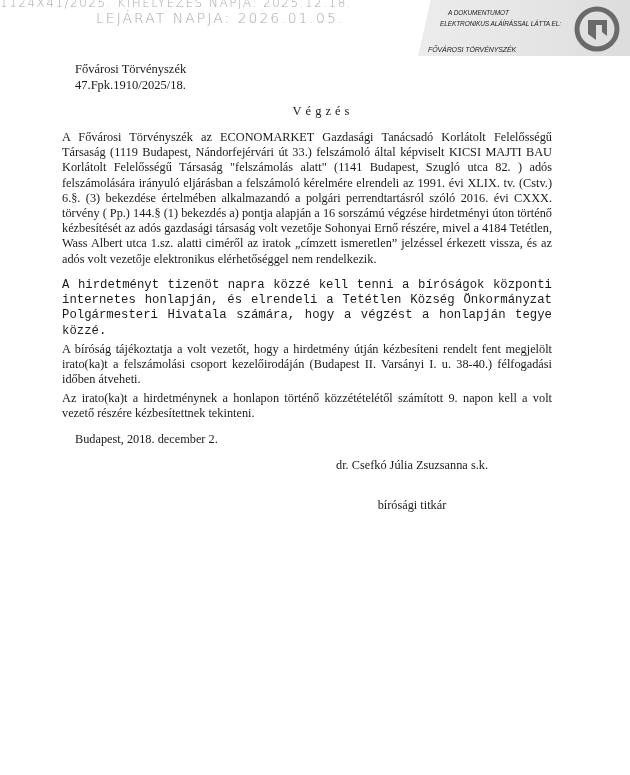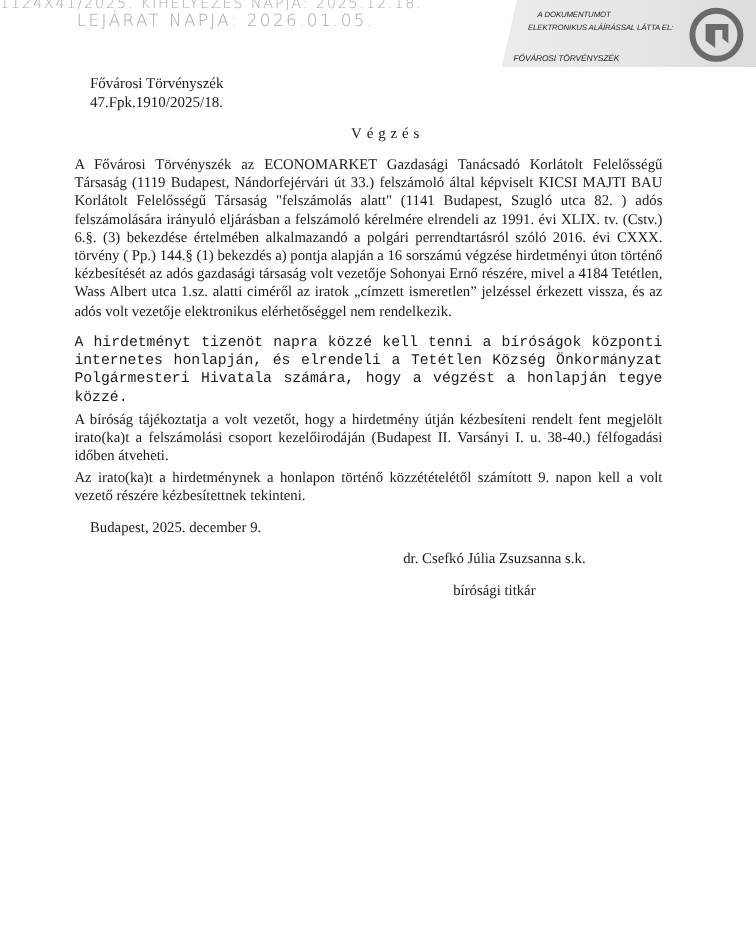--- a/index.html
+++ b/index.html
@@ -9,21 +9,21 @@
     .hand-note {
       position: absolute;
       font-family: "DejaVu Sans", sans-serif;
       color: #a8a8a8;
       font-size: 12px;
       letter-spacing: 1.5px;
       white-space: nowrap;
       font-weight: 300;
     }
     .hand-note.line1 { left: 0px; top: -4px; }
-    .hand-note.line2 { left: 64px; top: 10px; font-size: 14px; letter-spacing: 2px; }
+    .hand-note.line2 { left: 96px; top: 10px; font-size: 14px; letter-spacing: 2px; }
 
     .stamp {
       position: absolute;
       left: 418px; top: 0px;
       width: 212px; height: 56px;
       background: linear-gradient(90deg, #ececec 0%, #e4e4e4 60%, #dcdcdc 100%);
       clip-path: polygon(6% 0, 100% 0, 100% 100%, 0 100%);
       border-bottom-left-radius: 0;
     }
     .stamp-text {
@@ -67,21 +67,21 @@
       font-size: 12.3px;
       line-height: 15.2px;
       text-align: justify;
     }
     .p1 { top: 130px; }
     .p2 { top: 278px; font-family: Liberation Mono, monospace; }
     .p3 { top: 342px; }
     .p4 { top: 391px; }
     .date-line { position: absolute; left: 75px; top: 432px; font-size: 12.3px; }
     .signer-name { position: absolute; left: 332px; top: 458px; font-size: 12.3px; width: 160px; text-align: center; }
-    .signer-title { position: absolute; left: 332px; top: 485px; font-size: 12.3px; width: 160px; text-align: center; }
+    .signer-title { position: absolute; left: 332px; top: 498px; font-size: 12.3px; width: 160px; text-align: center; }
   </style>
 </head>
 <body>
 
 <div class="hand-note line1">1124X41/2025. KIHELYEZÉS NAPJA: 2025.12.18.</div>
 <div class="hand-note line2">LEJÁRAT NAPJA: 2026.01.05.</div>
 
 <div class="stamp"></div>
 <div class="stamp-text stamp-t1">A DOKUMENTUMOT</div>
 <div class="stamp-text stamp-t2">ELEKTRONIKUS ALÁÍRÁSSAL LÁTTA EL:</div>
@@ -94,16 +94,16 @@
 <div class="court-name">Fővárosi Törvényszék</div>
 <div class="case-number">47.Fpk.1910/2025/18.</div>
 
 <div class="doc-title">Végzés</div>
 
 <p class="body p1">A Fővárosi Törvényszék az  ECONOMARKET Gazdasági Tanácsadó Korlátolt Felelősségű Társaság (1119 Budapest, Nándorfejérvári út 33.) felszámoló által képviselt KICSI MAJTI BAU Korlátolt Felelősségű Társaság "felszámolás alatt" (1141 Budapest, Szugló utca 82. ) adós felszámolására irányuló eljárásban a felszámoló kérelmére elrendeli az 1991. évi XLIX. tv. (Cstv.) 6.§. (3)  bekezdése értelmében alkalmazandó a polgári perrendtartásról szóló 2016. évi CXXX. törvény ( Pp.)  144.§ (1) bekezdés a) pontja alapján a 16 sorszámú végzése  hirdetményi úton történő kézbesítését az adós gazdasági társaság volt vezetője Sohonyai Ernő részére, mivel a 4184 Tetétlen, Wass Albert utca 1.sz. alatti ciméről az iratok  „címzett ismeretlen” jelzéssel érkezett vissza, és az adós volt vezetője elektronikus elérhetőséggel nem rendelkezik.</p>
 <p class="body p2">A hirdetményt tizenöt napra közzé kell tenni a bíróságok központi internetes honlapján, és elrendeli a Tetétlen Község  Önkormányzat Polgármesteri Hivatala számára, hogy a végzést a honlapján tegye közzé.</p>
 <p class="body p3">A bíróság tájékoztatja a volt vezetőt, hogy a hirdetmény útján kézbesíteni rendelt fent megjelölt irato(ka)t a felszámolási csoport kezelőirodáján (Budapest II. Varsányi I. u. 38-40.) félfogadási időben átveheti.</p>
 <p class="body p4">Az irato(ka)t a hirdetménynek a honlapon történő közzétételétől számított 9. napon kell a volt vezető részére kézbesítettnek tekinteni.</p>
 
-<div class="date-line">Budapest, 2025. december 9.</div>
+<div class="date-line">Budapest, 2018. december 2.</div>
 
 <div class="signer-name">dr. Csefkó Júlia Zsuzsanna s.k.</div>
 <div class="signer-title">bírósági titkár</div>
 
 </body></html>

